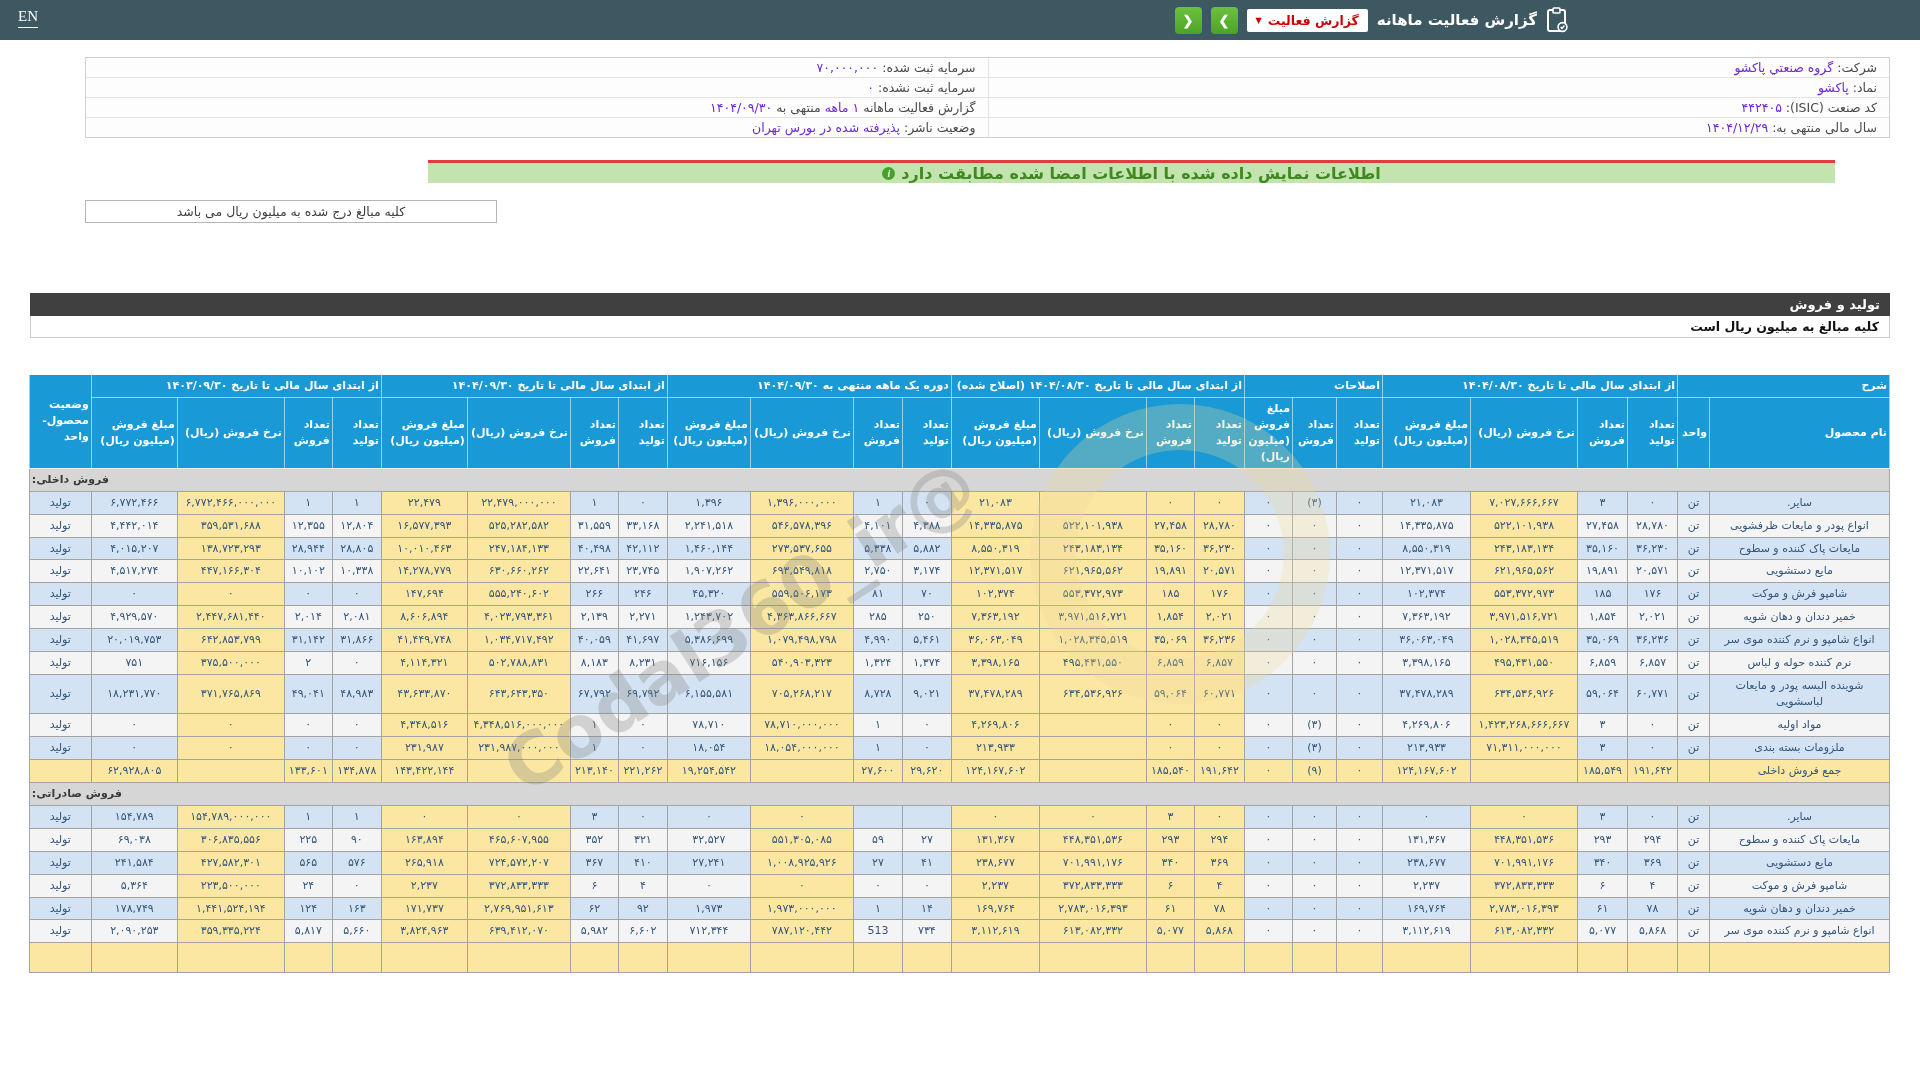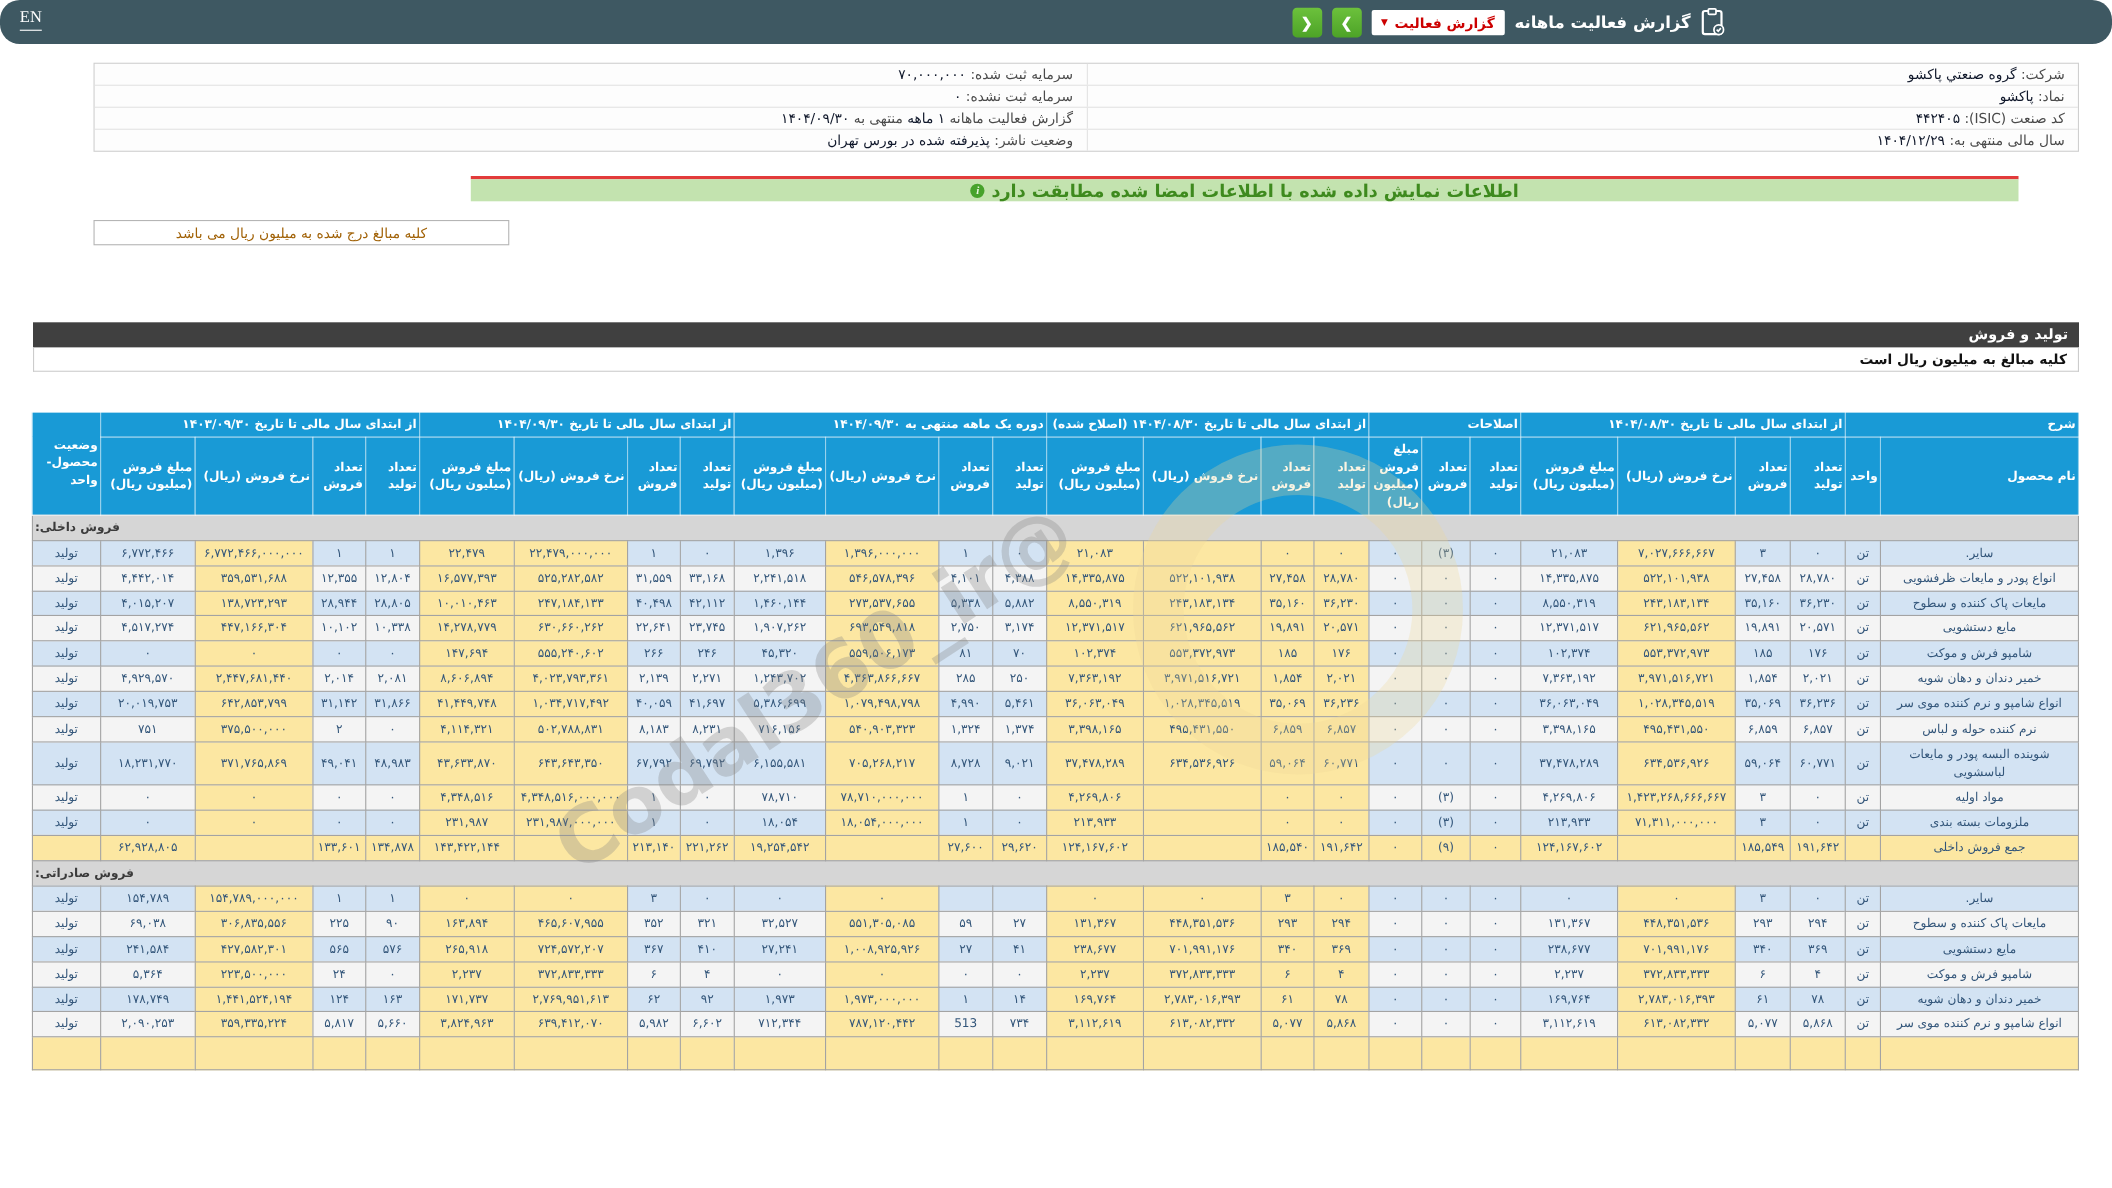--- a/index.html
+++ b/index.html
@@ -1,21 +1,21 @@
 <!DOCTYPE html>
 <html dir="rtl" lang="fa"><head>
 <meta charset="utf-8">
 <style>
   * { box-sizing: border-box; margin: 0; padding: 0; }
   html,body { width:1920px; height:1080px; overflow:hidden; background:#fff;
     font-family:"DejaVu Sans", sans-serif; }
   .page { position:relative; width:1920px; height:1080px; direction:rtl; }
 
   
-  .appbar { position:relative; height:40px; background:#3e5862;border-radius:18px; }
+  .appbar { position:relative; height:40px; background:#3e5862; }
   .appbar .lang { position:absolute; left:18px; top:8px; color:#fff;
     font-family:"Liberation Serif", serif; font-size:15px; text-decoration:none;
     border-bottom:1px solid #fff; padding-bottom:2px; cursor:pointer; }
   .h-group { position:absolute; right:352px; top:0; height:40px;
     display:flex; align-items:center; gap:9px; }
   .h-title { color:#fff; font-size:15px; font-weight:bold; }
   .h-drop { background:#fff; border:none; border-radius:2px; padding:4px 9px;
     color:#cc0000; font-size:12.5px; font-weight:bold; display:flex; align-items:center;
     gap:6px; cursor:pointer; font-family:"DejaVu Sans", sans-serif; }
   .h-drop .caret { font-size:8px; }
@@ -24,32 +24,32 @@
     font-weight:bold; line-height:27px; text-align:center; padding:0; }
   .clip-icon { display:inline-block; width:22px; height:26px; }
 
   
   .info { margin:17px 30px 0 85px; border:1px solid #cfcfcf; background:#fdfdfd; }
   .i-row { display:flex; border-bottom:1px solid #e3e3e3; }
   .i-row:last-child { border-bottom:none; }
   .i-cell { width:50%; padding:2px 12px; font-size:12.5px; line-height:15px; }
   .i-cell.right { border-left:1px solid #e3e3e3; }
   .i-lbl { color:#4a4a4a; }
-  .i-val { color:#0f172a; }
+  .i-val { color:#6d28d9; }
 
   .red-line { height:3px; background:#e23b3b; margin:22px 85px 0 428px; }
   .green-bar { margin:0 85px 0 428px; height:20px; background:#c3e3af;
     display:flex; align-items:center; justify-content:center; gap:6px; }
   .green-bar span { color:#3e8a1e; font-size:16px; font-weight:bold; }
   .info-i { display:inline-block; width:13px; height:13px; border-radius:50%;
     background:#46a22b; color:#eaf6e2; font-size:10px; font-weight:bold;
     text-align:center; line-height:13px; font-family:"Liberation Serif", serif; }
 
-  .note-box { width:378px; margin:17px auto 0 85px; border:1px solid #b5b5b5;
-    background:#fff; font-size:12.5px; color:#a16207; text-align:center; padding:3px 6px; }
+  .note-box { width:412px; margin:17px auto 0 85px; border:1px solid #b5b5b5;
+    background:#fff; font-size:12.5px; color:#404040; text-align:center; padding:3px 6px; }
 
   
   .sec-bar { margin:70px 30px 0 30px; background:#404040; color:#fff;
     font-size:13px; font-weight:bold; padding:4px 10px; }
   .sec-sub { margin:0 30px; border:1px solid #ccc; border-top:none; background:#fff;
     font-size:12.5px; font-weight:bold; color:#111; padding:3px 10px; }
 
   
   .twrap { position:relative; margin:36px 30px 0 30px; }
   table.main { width:1860px; border-collapse:collapse; table-layout:fixed; }

